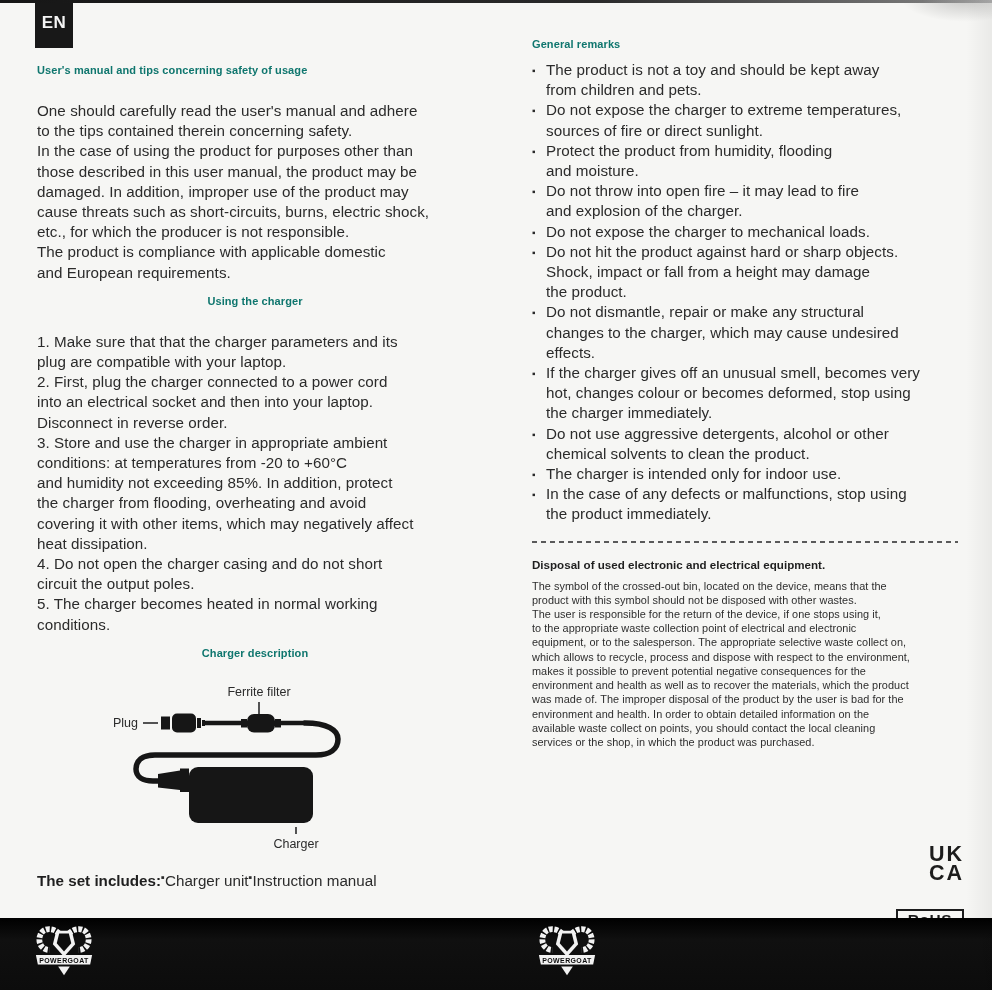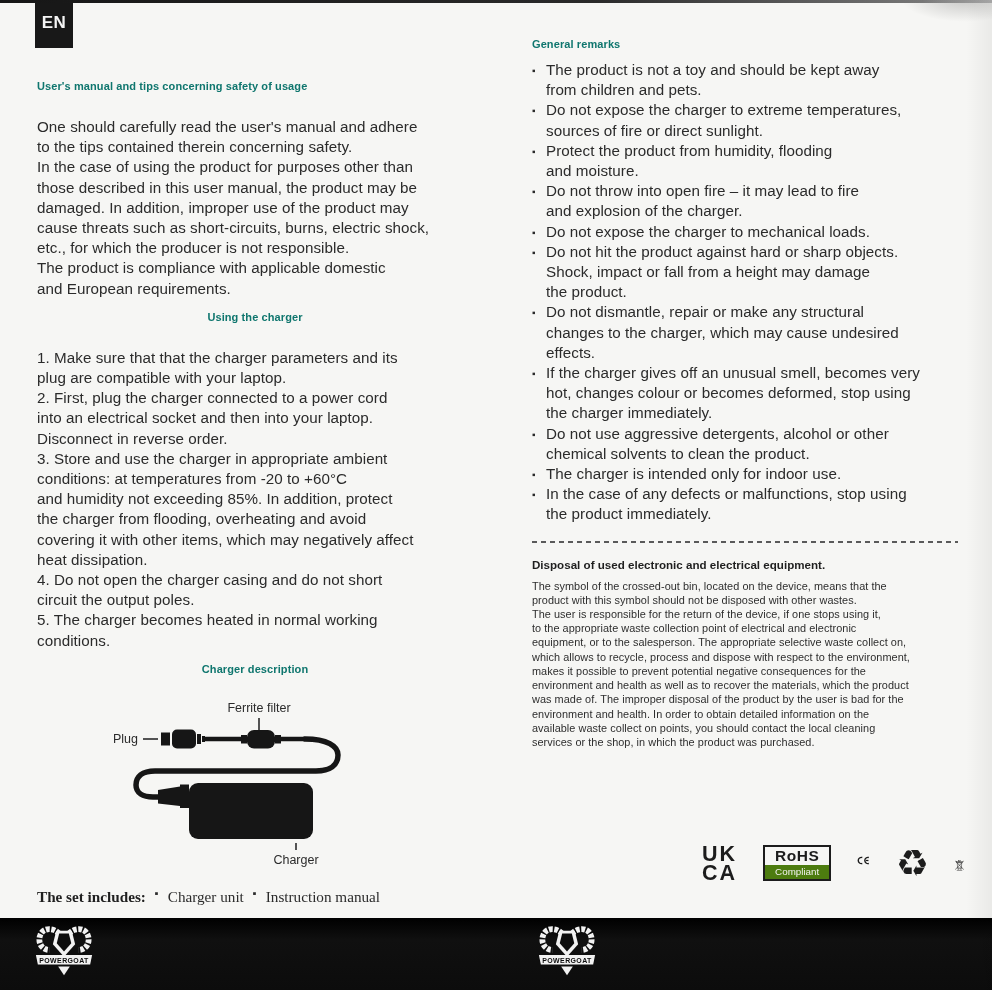--- a/index.html
+++ b/index.html
@@ -29,39 +29,39 @@
     pointer-events: none;
   }
   .en-badge {
     position: absolute; left: 35px; top: 3px; width: 38px; height: 45px;
     background: #181818; color: #f5f5f5;
     font-weight: bold; font-size: 17px;
     display: flex; align-items: flex-end; justify-content: center;
     padding-bottom: 15px; letter-spacing: .5px;
   }
   .col-left {
-    position: absolute; left: 37px; top: 0; width: 436px; padding-top: 80px;
+    position: absolute; left: 37px; top: 0; width: 436px; padding-top: 64px;
   }
   .col-right {
     position: absolute; left: 532px; top: 0; width: 430px; padding-top: 38px;
   }
   h2.sec {
     font-size: 11px; font-weight: bold; color: #0f766e;
     margin-bottom: 10px; letter-spacing: .1px;
   }
   .bodytext {
     font-size: 15.2px; line-height: 20.2px; white-space: pre-line;
     color: #2b2b2b; letter-spacing: .05px; margin-top: 25px;
   }
   .mt { margin-top: 12px; text-align: center; }
   .diagram { display: block; margin-top: 20px; }
   .diagram text { font-family: "Liberation Sans", sans-serif; fill: #2b2b2b; }
   .set-line {
     margin-top: 16px; font-size: 15.2px; color: #2b2b2b;
-    display: flex; align-items: flex-start; gap: 9px; white-space: nowrap; font-family: Liberation Serif, serif;
+    display: flex; align-items: flex-start; white-space: nowrap;
   }
   .set-line .lbl { font-weight: bold; color: #1f1f1f; }
   .set-line .blt { font-size: 11px; position: relative; top: -1px; }
   ul.remarks { list-style: none; }
   ul.remarks li {
     position: relative; padding-left: 14px;
     font-size: 15.2px; line-height: 20.2px; color: #2b2b2b;
   }
   ul.remarks li .blt {
     position: absolute; left: 0; top: 1px; font-size: 10px; color: #2b2b2b;
@@ -73,21 +73,21 @@
   }
   h3.disposal-h {
     margin-top: 15px; font-size: 11.6px; font-weight: bold; color: #1f1f1f;
   }
   .smalltext {
     margin-top: 8px; font-size: 10.9px; line-height: 14.2px;
     white-space: pre-line; color: #2e2e2e; letter-spacing: .05px;
   }
   .certs {
     position: absolute; left: 702px; top: 845px; width: 262px; height: 56px;
-    display: flex; align-items: flex-start; gap: 26px;
+    display: flex; align-items: flex-end; gap: 26px; flex-direction: column;
   }
   .ukca {
     font-weight: bold; font-size: 21.5px; line-height: .88; color: #1c1c1c;
     letter-spacing: 2px; text-align: center;
   }
   .ukca span { display: block; }
   .rohs { border: 2.5px solid #1c1c1c; text-align: center; background: #f6f6f4; }
   .rohs .rtop { display: block; font-weight: bold; font-size: 15.5px; padding: 0 10px; color: #1c1c1c; letter-spacing: .5px; }
   .rohs .rbot { display: block; background: #4d7c0f; color: #f4f4f2; font-size: 9.8px; padding: 1px 4px 2px; }
   .recycle-glyph { font-size: 37px; color: #1c1c1c; line-height: 1; font-family: "DejaVu Sans", sans-serif; }

